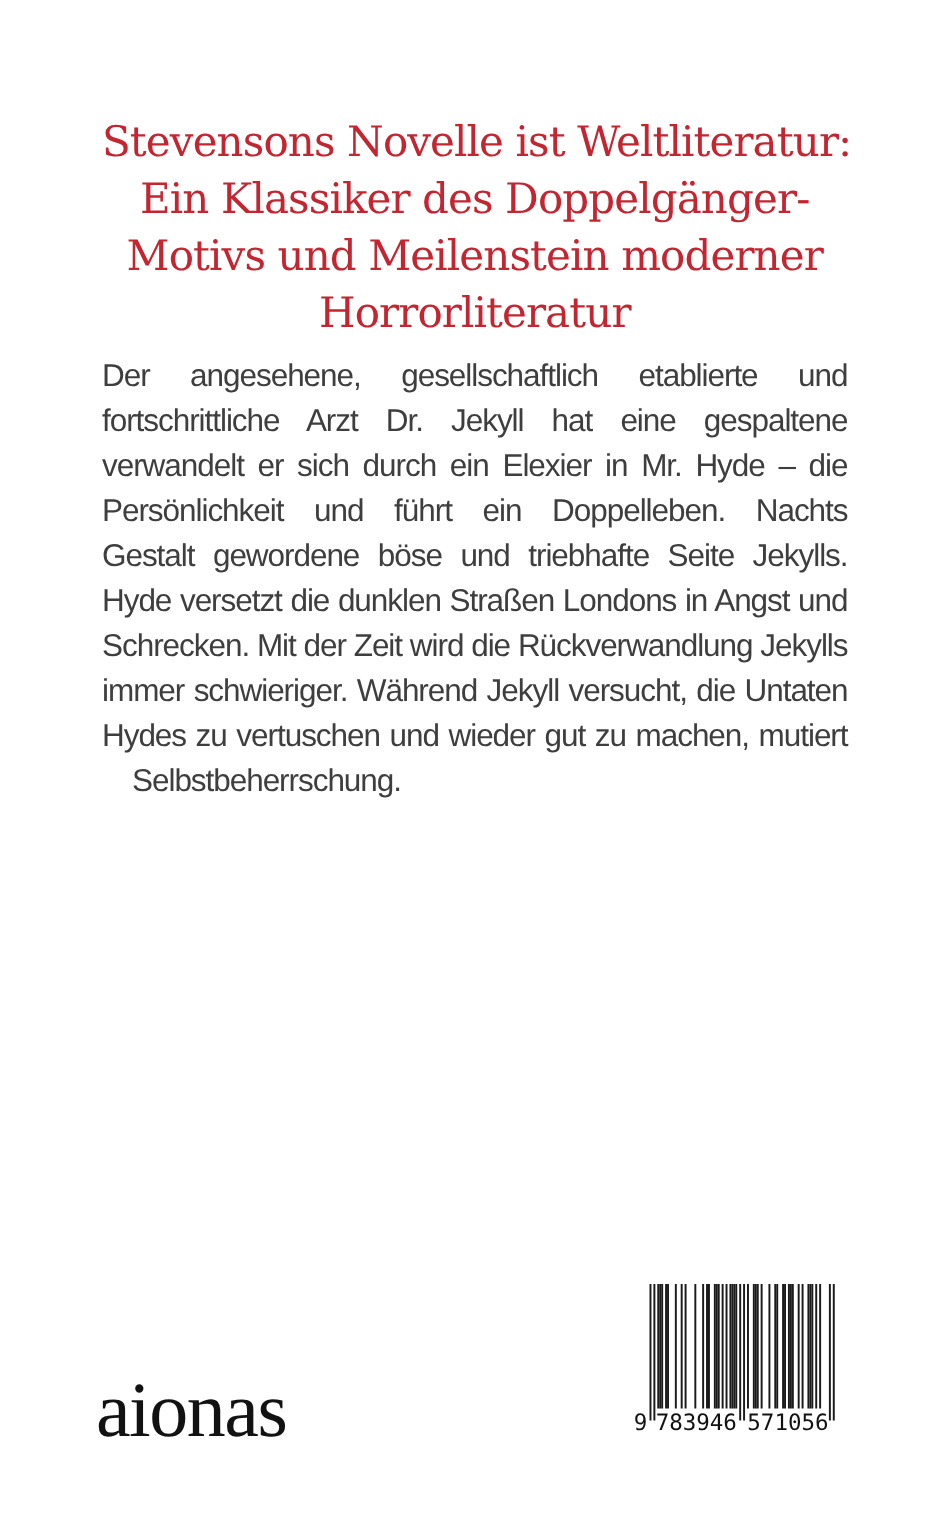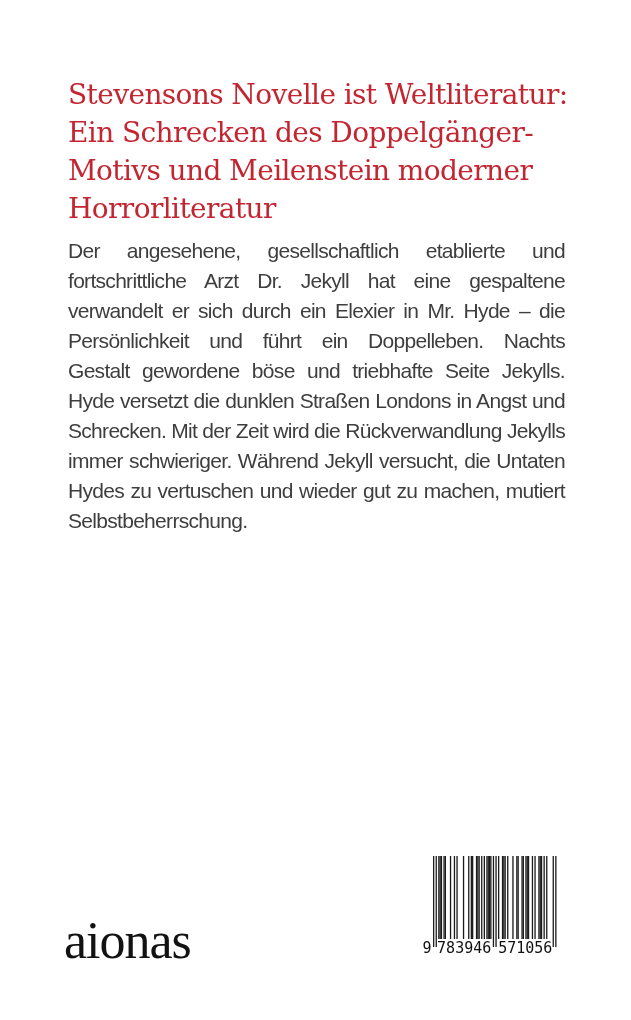--- a/index.html
+++ b/index.html
@@ -26,20 +26,21 @@
     top: 76px;
     font-family: "DejaVu Serif", serif;
     font-size: 28px;
     line-height: 38px;
     letter-spacing: -0.6px;
     font-weight: 500;
     color: var(--headline-red, #c32531);
   }
   .headline-line {
     white-space: nowrap;
+    text-align: center;
   }
   .synopsis {
     position: absolute;
     left: 68px;
     width: 497px;
     top: 236px;
     font-family: Liberation Sans, sans-serif;
     font-size: 21px;
     line-height: 30px;
     letter-spacing: -0.7px;
@@ -47,20 +48,21 @@
   }
   .synopsis-line {
     text-align: justify;
     text-align-last: justify;
     -moz-text-align-last: justify;
     height: 30px;
     overflow: visible;
   }
   .synopsis-line:last-child {
     text-align-last: left;
+    margin-left: 20px;
     -moz-text-align-last: left;
   }
   .publisher {
     position: absolute;
     left: 64px;
     top: 917px;
     font-family: "Liberation Serif", "DejaVu Serif", serif;
     font-size: 52px;
     line-height: 48px;
     letter-spacing: -1px;
@@ -80,21 +82,21 @@
     height: 104px;
   }
 </style>
 </head>
 <body>
 
 <div class="cover">
 
   <div class="headline">
       <div class="headline-line">Stevensons Novelle ist Weltliteratur:</div>
-      <div class="headline-line">Ein Schrecken des Doppelgänger-</div>
+      <div class="headline-line">Ein Klassiker des Doppelgänger-</div>
       <div class="headline-line">Motivs und Meilenstein moderner</div>
       <div class="headline-line">Horrorliteratur</div>
     </div>
 
   <div class="synopsis">
       <div class="synopsis-line">Der angesehene, gesellschaftlich etablierte und</div>
       <div class="synopsis-line">fortschrittliche Arzt Dr. Jekyll hat eine gespaltene</div>
       <div class="synopsis-line">verwandelt er sich durch ein Elexier in Mr. Hyde – die</div>
       <div class="synopsis-line">Persönlichkeit und führt ein Doppelleben. Nachts</div>
       <div class="synopsis-line">Gestalt gewordene böse und triebhafte Seite Jekylls.</div>

